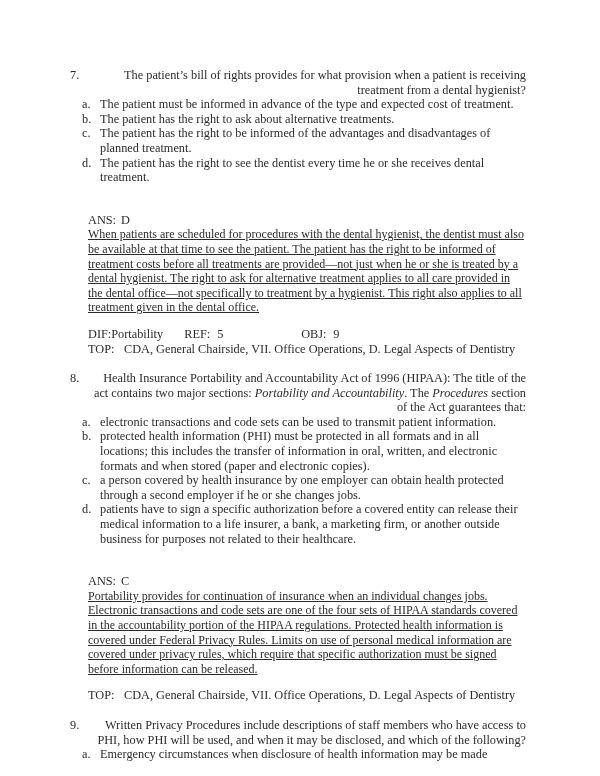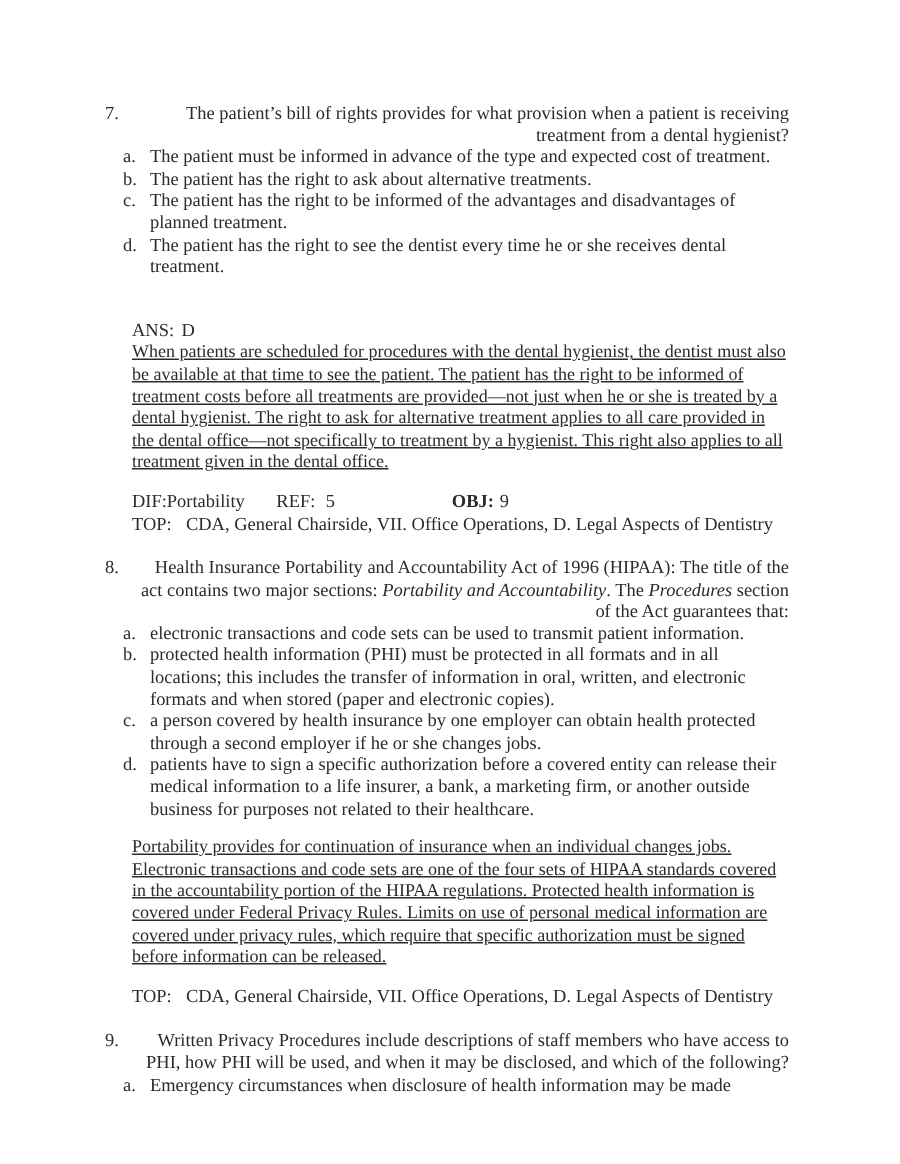--- a/index.html
+++ b/index.html
@@ -106,21 +106,21 @@
   }
   .meta-line {
     font-size: 12.3px;
     line-height: 14.6px;
     white-space: nowrap;
   }
   .m-dif-key  { width: 36px; }
   .m-dif-val  { display: inline-block; width: 73px; }
   .m-ref-key  { display: inline-block; width: 33px; }
   .m-ref-val  { display: inline-block; width: 84px; }
-  .m-obj-key  { display: inline-block; width: 32px; font-weight: bold; }
+  .m-obj-key  { display: inline-block; width: 32px; }
   .m-obj-val  { display: inline-block; }
   .m-top-key  { display: inline-block; width: 36px; }
   .m-top-val  { display: inline-block; }
 
   i, .ital { font-style: italic; }
 </style>
 </head>
 <body>
 
 <div class="page">
@@ -178,20 +178,23 @@
         <div class="opt-row">
           <div class="opt-letter">c.</div>
           <div class="opt-text">a person covered by health insurance by one employer can obtain health protected through a second employer if he or she changes jobs.</div>
         </div>
         <div class="opt-row">
           <div class="opt-letter">d.</div>
           <div class="opt-text">patients have to sign a specific authorization before a covered entity can release their medical information to a life insurer, a bank, a marketing firm, or another outside business for purposes not related to their healthcare.</div>
         </div>
       </div>
       <div class="answer-section">
+        <div class="ans-line">
+          <span class="ans-label">ANS:</span><span class="ans-value">C</span>
+        </div>
         <div class="rationale">Portability provides for continuation of insurance when an individual changes jobs. Electronic transactions and code sets are one of the four sets of HIPAA standards covered in the accountability portion of the HIPAA regulations. Protected health information is covered under Federal Privacy Rules. Limits on use of personal medical information are covered under privacy rules, which require that specific authorization must be signed before information can be released.</div>
       </div>
       <div class="meta">
         <div class="meta-line"><span class="m-top-key">TOP:</span><span class="m-top-val">CDA, General Chairside, VII. Office Operations, D. Legal Aspects of Dentistry</span></div>
       </div>
     </div>
 
     <div class="question-block">
       <div class="q-row">
         <div class="q-number">9.</div>

